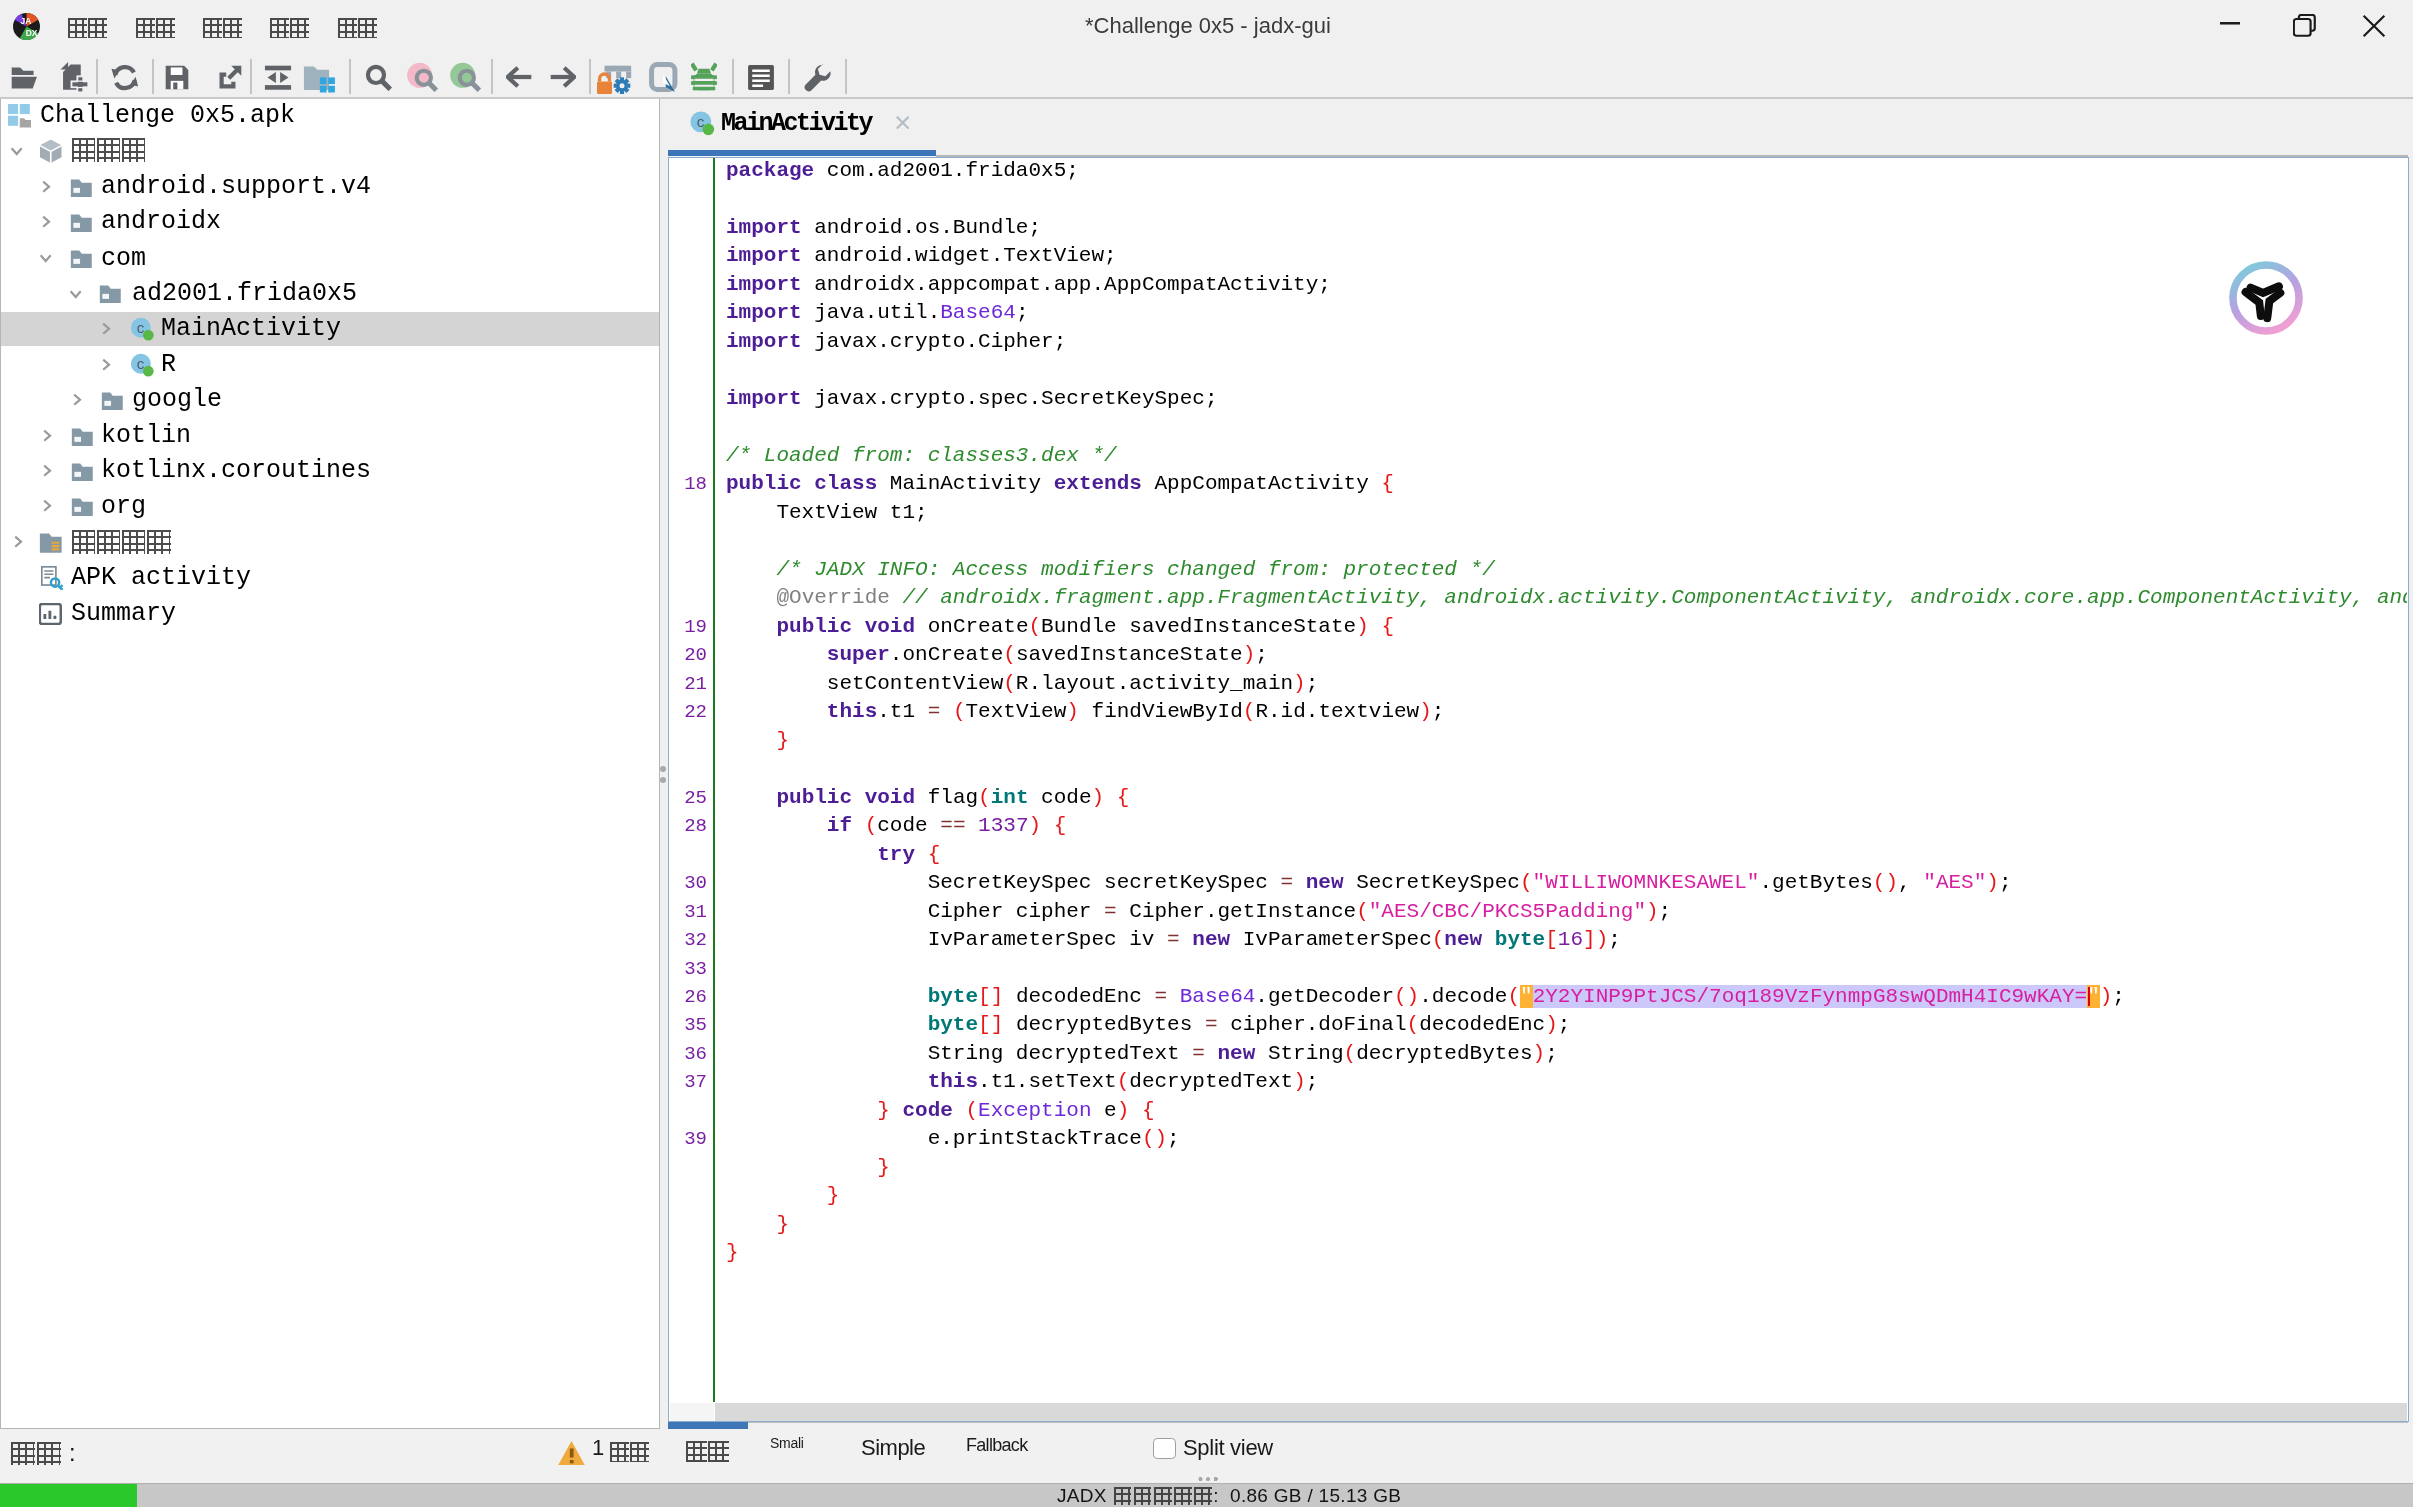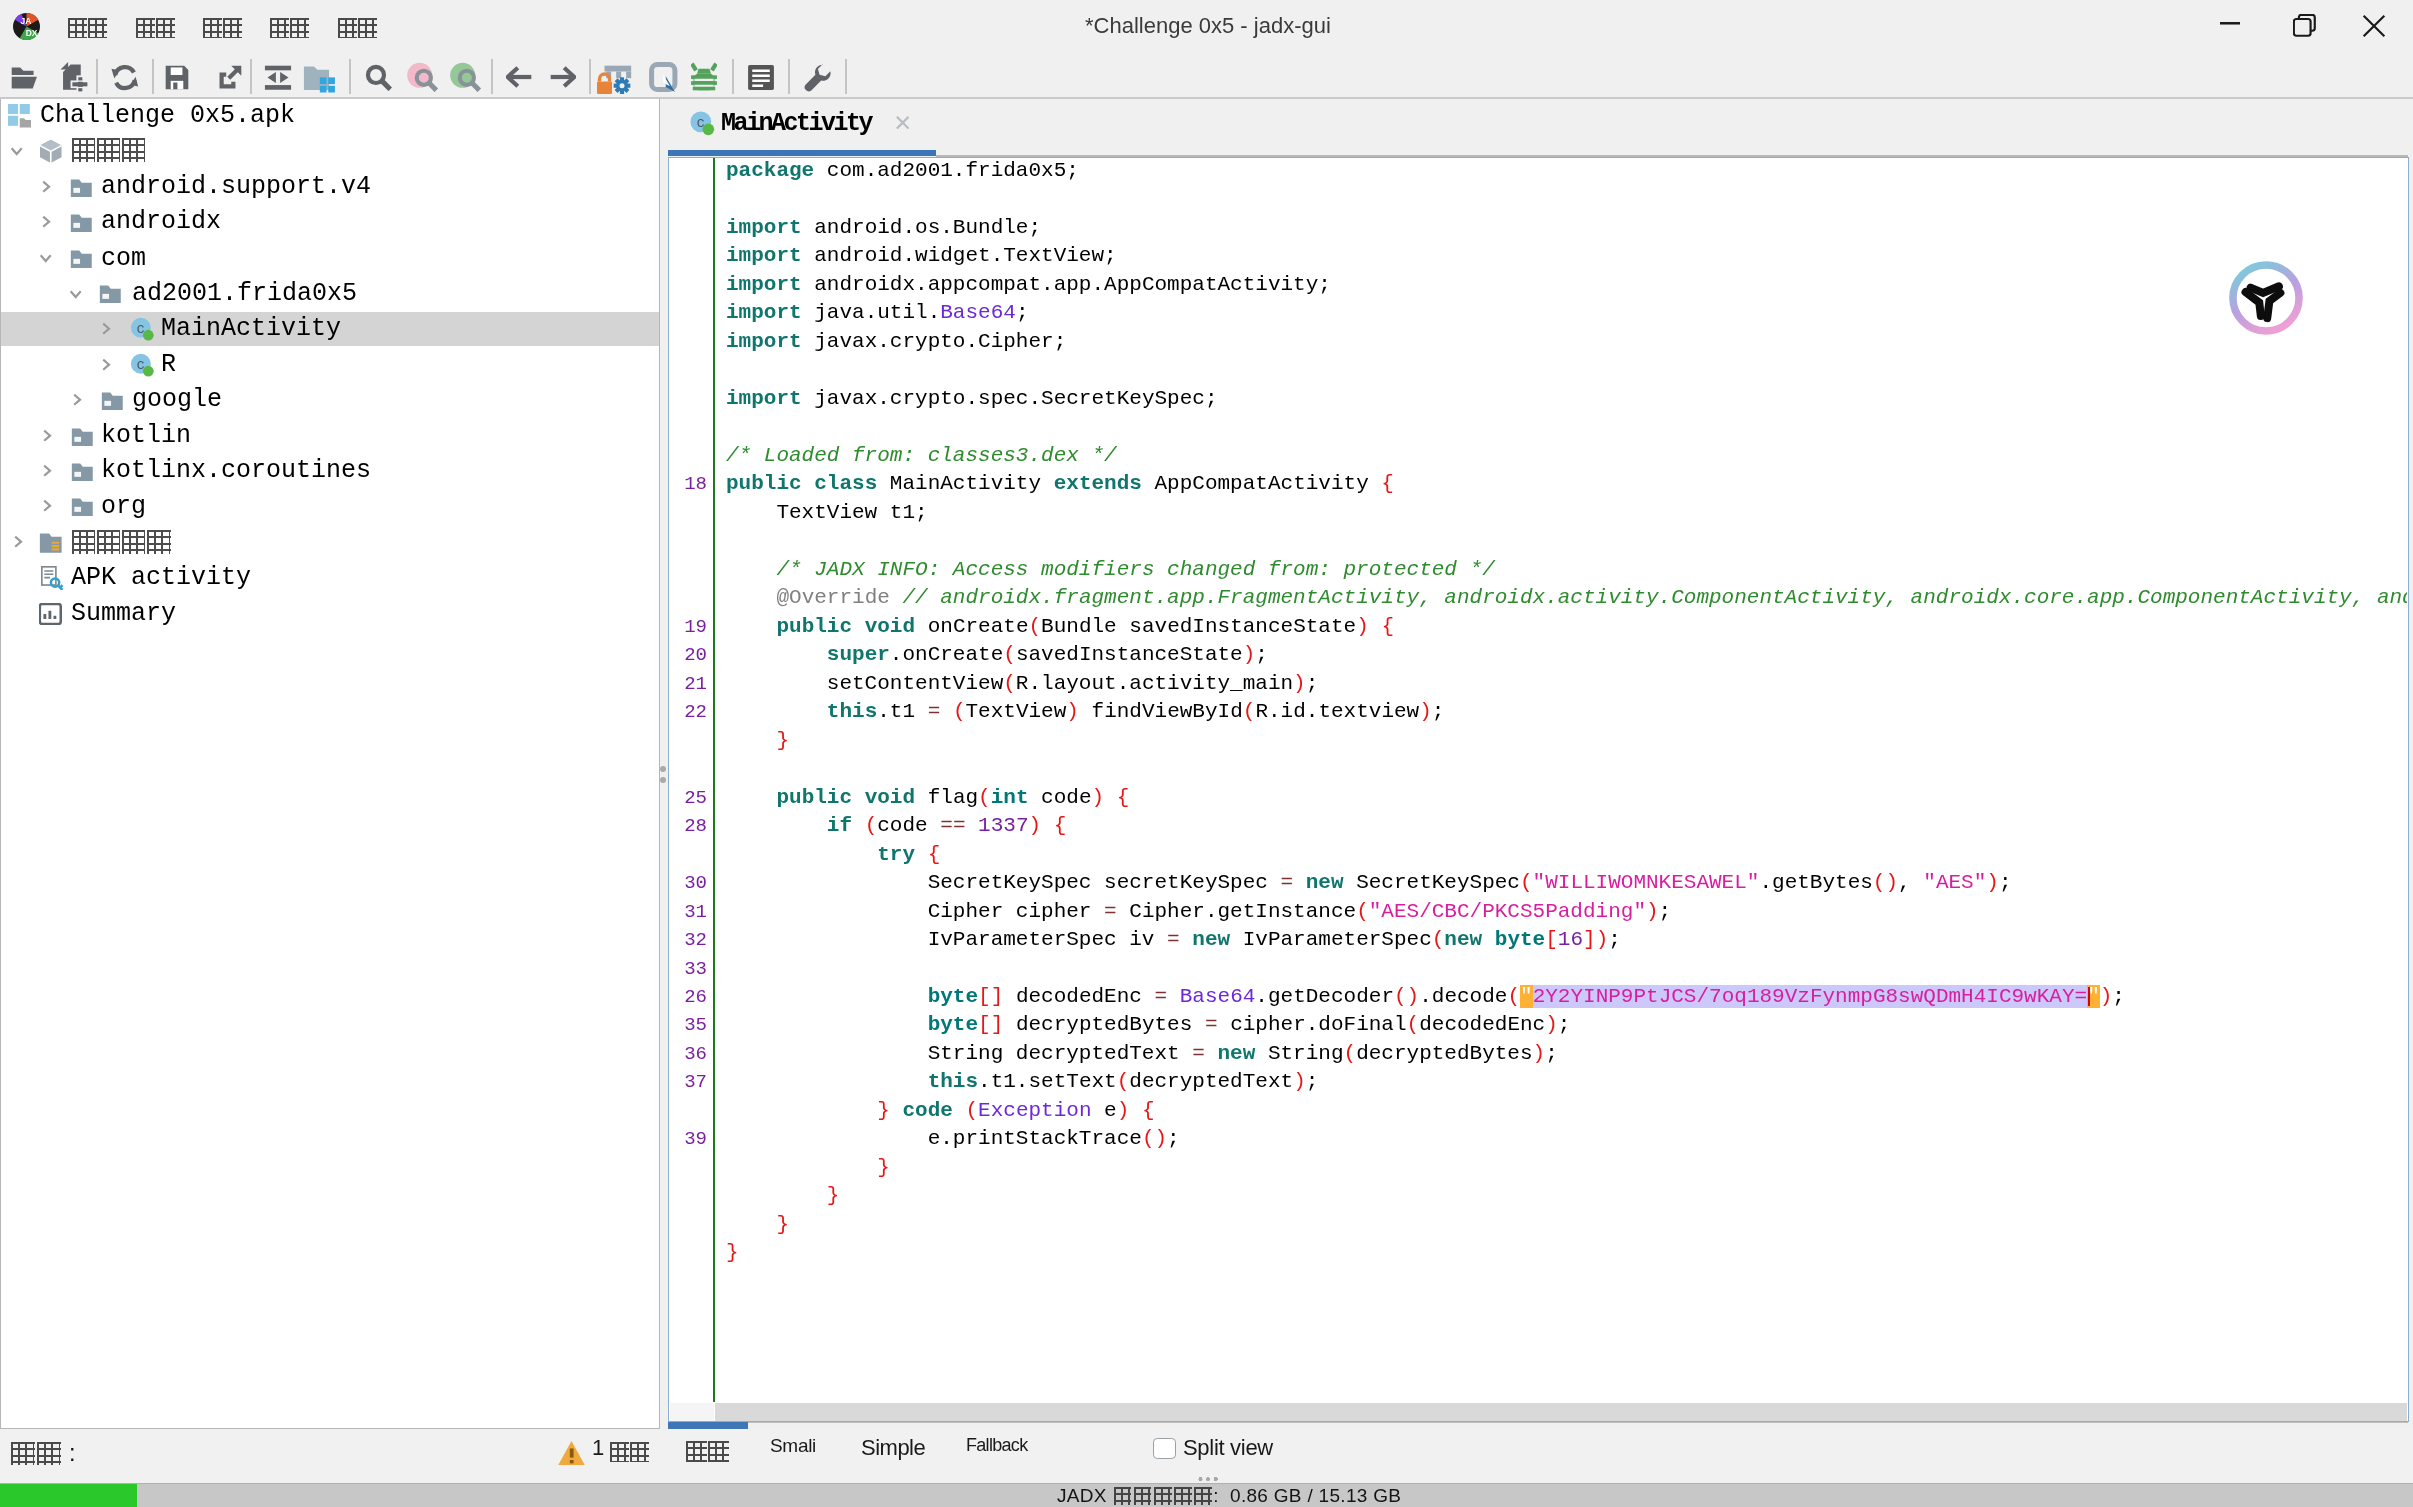--- a/index.html
+++ b/index.html
@@ -7,21 +7,21 @@
 .cj{display:inline-block;background:
  repeating-linear-gradient(to bottom,#2e2e2e 0px,#2e2e2e 1.9px,transparent 1.9px,transparent 6.4px),
  repeating-linear-gradient(to right,#2e2e2e 0px,#2e2e2e 1.9px,transparent 1.9px,transparent 7.2px);
  opacity:.85}
 .cj24{width:19px;height:20px;margin:0 0.8px}
 .cj26{width:21px;height:21px;margin:0 0.8px}
 .cj28{width:23.5px;height:23.5px;margin:0 1.3px}
 .cj29{width:23.5px;height:23.5px;margin:0 0.8px}
 .cj22{width:17.6px;height:18.4px;margin:0 1.3px}
 
-.kw{color:#0f766e;font-weight:bold}
+.kw{color:#4c1d95;font-weight:bold}
 .kt{color:#007878;font-weight:bold}
 .st{color:#d81ea0}
 .nm{color:#7a1fa2}
 .cm{color:#2e8b2e;font-style:italic}
 .gy{color:#808080}
 .gd{color:#6d28d9}
 .rd{color:#e61717}
 .op{color:#803030}
 .codeline{position:absolute;left:726px;height:28.5px;line-height:28.5px;font-size:21px;font-family:"Liberation Mono",monospace;white-space:pre;color:#000}
 .ln{position:absolute;left:668px;width:39px;text-align:right;height:28.5px;line-height:28.5px;font-size:19px;font-family:"Liberation Mono",monospace;color:#7a1fa2}
@@ -385,21 +385,21 @@
     <span style="font-size:23.5px;color:#111;padding-left:6.7px">:</span>
   </div>
 <svg class="abs" style="left:558px;top:1441px" width="27" height="24" viewBox="0 0 32 29">
     <path d="M16 0 L32 29 H0z" fill="#f0a93c"></path>
     <rect x="14" y="9" width="4.5" height="11" fill="#8a5a10"></rect>
     <rect x="14" y="23" width="4.5" height="4" fill="#8a5a10"></rect>
   </svg>
 <div class="abs" style="left:592px;top:1435px;font-size:22px;color:#1a1a1a">1 </div>
 <div class="abs" style="left:609px;top:1442px"><b class="cj cj24"></b><b class="cj cj24"></b></div>
 <div class="abs" style="left:685px;top:1441px"><b class="cj cj26"></b><b class="cj cj26"></b></div>
-<div class="abs" style="left:770px;top:1435px;font-size:19px;letter-spacing:-0.3px;color:#1a1a1a">Smali</div>
+<div class="abs" style="left:770px;top:1435px;font-size:14px;letter-spacing:-0.3px;color:#1a1a1a">Smali</div>
 <div class="abs" style="left:861px;top:1435px;font-size:22px;letter-spacing:-0.5px;color:#1a1a1a">Simple</div>
 <div class="abs" style="left:966px;top:1435px;font-size:18px;letter-spacing:-0.7px;color:#1a1a1a">Fallback</div>
 <div class="abs" style="left:1153px;top:1438px;width:22.6px;height:21px;background:#fff;border:1.7px solid #9aa0a6;border-radius:4.2px"></div>
 <div class="abs" style="left:1183px;top:1435px;font-size:22px;letter-spacing:-0.3px;color:#1a1a1a">Split view</div>
 <div class="abs" style="left:1198px;top:1477px;width:20px;height:4.2px;background:radial-gradient(circle 2.1px at 2.5px 2.1px,#a8a8a8 2px,transparent 2.1px),radial-gradient(circle 2.1px at 10px 2.1px,#a8a8a8 2px,transparent 2.1px),radial-gradient(circle 2.1px at 17.6px 2.1px,#a8a8a8 2px,transparent 2.1px)"></div>
 <div class="abs" style="left:0;top:1483px;width:2413px;height:24px;background:#c7c7c7;border-top:0.8px solid #b0b0b0"></div>
 <div class="abs" style="left:0;top:1484px;width:137px;height:23.5px;background:#2ac82a"></div>
 <div class="abs" style="left:1057px;top:1485px;height:22px;display:flex;align-items:center;font-size:19px;letter-spacing:0.3px;color:#141414">JADX&nbsp;<b class="cj cj22"></b><b class="cj cj22"></b><b class="cj cj22"></b><b class="cj cj22"></b><b class="cj cj22"></b><span>:&nbsp;&nbsp;0.86 GB / 15.13 GB</span></div>
 
 </body></html>

